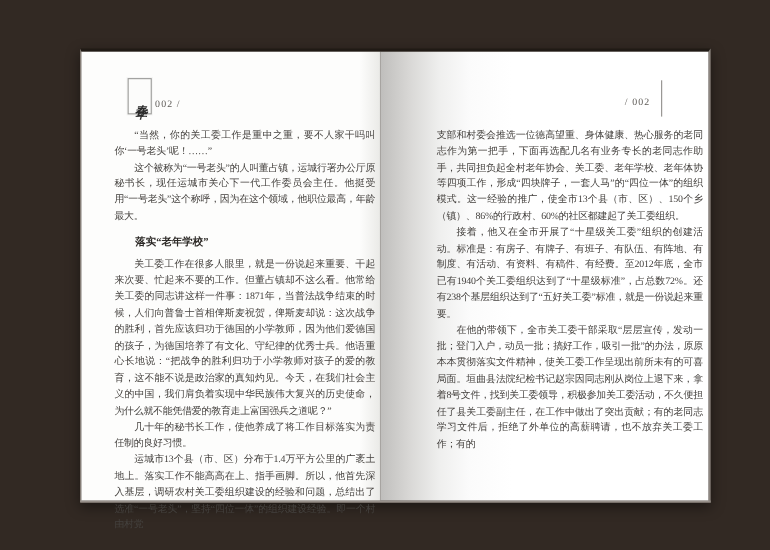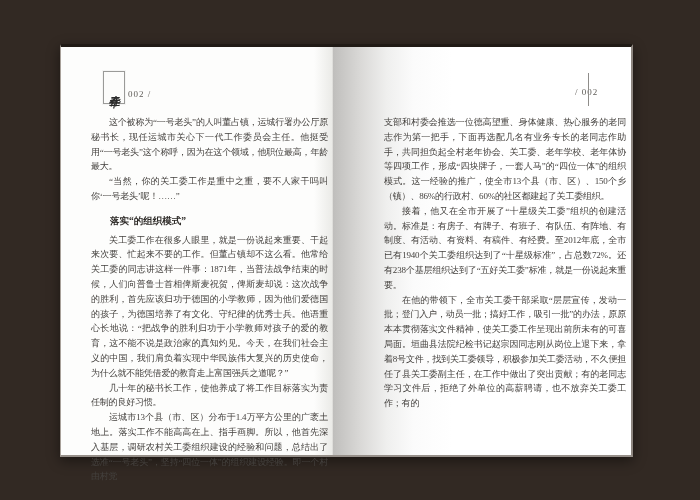--- a/index.html
+++ b/index.html
@@ -2,21 +2,21 @@
 <html><head>
 <meta charset="utf-8">
 <style>
   html,body{margin:0;padding:0;}
   body{
     width:700px;height:500px;position:relative;overflow:hidden;
     background:#322923;
     font-family:"Liberation Serif", serif;
   }
   .book{
-    position:absolute;left:60px;top:44px;width:570px;height:408px;
+    position:absolute;left:73px;top:44px;width:570px;height:408px;
     display:flex;
     border-top:3px solid #201a15;
     border-left:1px solid #a8a19a;
     border-right:2px solid #8d8680;
     border-bottom:2px solid #97908a;
     box-shadow:0 4px 12px rgba(0,0,0,0.45);
   }
   .page{position:relative;height:100%;}
   .page-left{
     width:272px;
@@ -33,21 +33,21 @@
     box-shadow:0 0 0 1px rgba(0,0,0,0.03);
   }
   .logo-chars{
     font-style:italic;font-weight:bold;font-size:11px;line-height:12px;
     color:#2b2b2b;writing-mode:vertical-rl;letter-spacing:1px;
   }
   .folio{
     position:absolute;font-size:9px;color:#5f5c58;letter-spacing:1px;
   }
   .folio-left{left:67px;top:42px;}
-  .folio-right{left:222px;top:40px;margin-left:20px;}
+  .folio-right{left:222px;top:40px;}
   .folio-rule{
     position:absolute;left:255px;top:26px;width:1px;height:33px;background:#8f8d8a;
   }
   .body-text{
     position:absolute;top:68px;
     font-size:9px;line-height:14.8px;letter-spacing:-0.2px;
     color:#44413e;text-align:justify;
   }
   .body-text-left{left:30px;width:237px;}
   .body-text-right{left:51px;width:242px;}
@@ -64,23 +64,23 @@
 
 <div class="book">
 
   <div class="page page-left">
     <div class="logo-box">
       <span class="logo-chars">春华</span>
     </div>
     <span class="folio folio-left">002 /</span>
 
     <div class="body-text body-text-left">
+      <p class="indent">“当然，你的关工委工作是重中之重，要不人家干吗叫你‘一号老头’呢！……”</p>
       <p class="indent">这个被称为“一号老头”的人叫董占镇，运城行署办公厅原秘书长，现任运城市关心下一代工作委员会主任。他挺受用“一号老头”这个称呼，因为在这个领域，他职位最高，年龄最大。</p>
-      <p class="indent">“当然，你的关工委工作是重中之重，要不人家干吗叫你‘一号老头’呢！……”</p>
-      <h3 class="section-heading">落实“的组织模式”</h3>
+      <h3 class="section-heading">落实“老年学校”</h3>
       <p class="indent">关工委工作在很多人眼里，就是一份说起来重要、干起来次要、忙起来不要的工作。但董占镇却不这么看。他常给关工委的同志讲这样一件事：1871年，当普法战争结束的时候，人们向普鲁士首相俾斯麦祝贺，俾斯麦却说：这次战争的胜利，首先应该归功于德国的小学教师，因为他们爱德国的孩子，为德国培养了有文化、守纪律的优秀士兵。他语重心长地说：“把战争的胜利归功于小学教师对孩子的爱的教育，这不能不说是政治家的真知灼见。今天，在我们社会主义的中国，我们肩负着实现中华民族伟大复兴的历史使命，为什么就不能凭借爱的教育走上富国强兵之道呢？”</p>
       <p class="indent">几十年的秘书长工作，使他养成了将工作目标落实为责任制的良好习惯。</p>
       <p class="indent">运城市13个县（市、区）分布于1.4万平方公里的广袤土地上。落实工作不能高高在上、指手画脚。所以，他首先深入基层，调研农村关工委组织建设的经验和问题，总结出了选准“一号老头”，坚持“四位一体”的组织建设经验。即一个村由村党</p>
     </div>
   </div>
 
   <div class="page page-right">
     <span class="folio folio-right">/ 002</span>
     <span class="folio-rule"></span>
 

